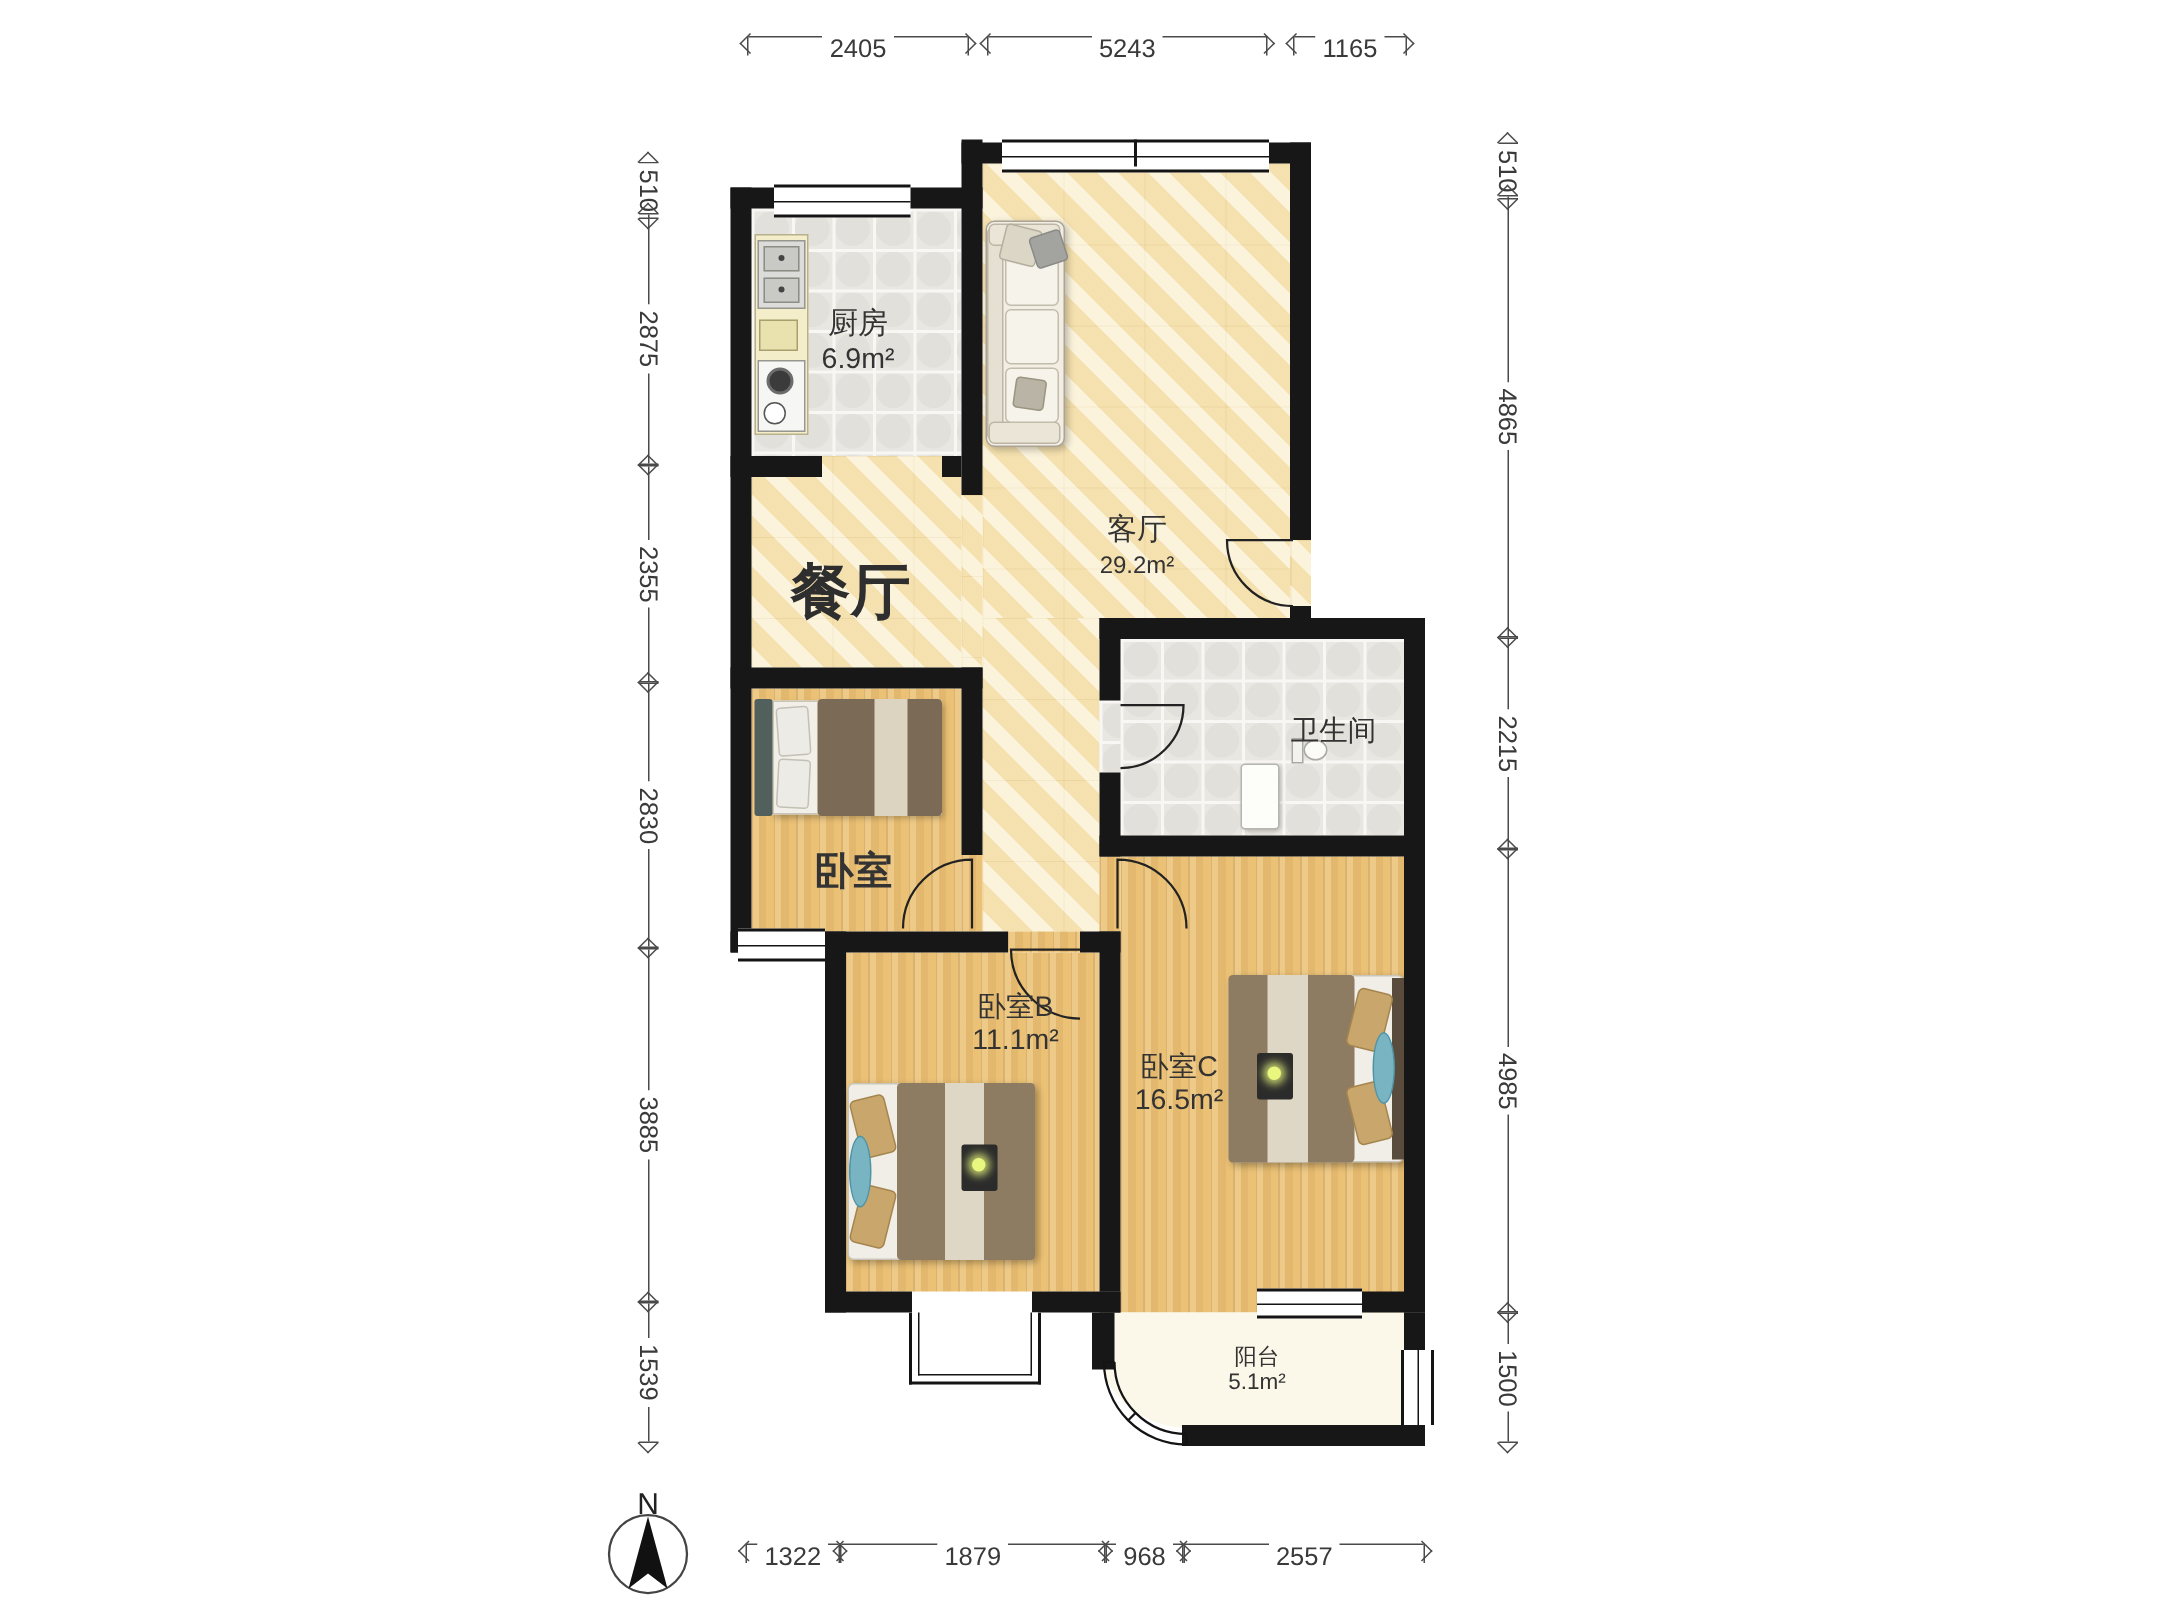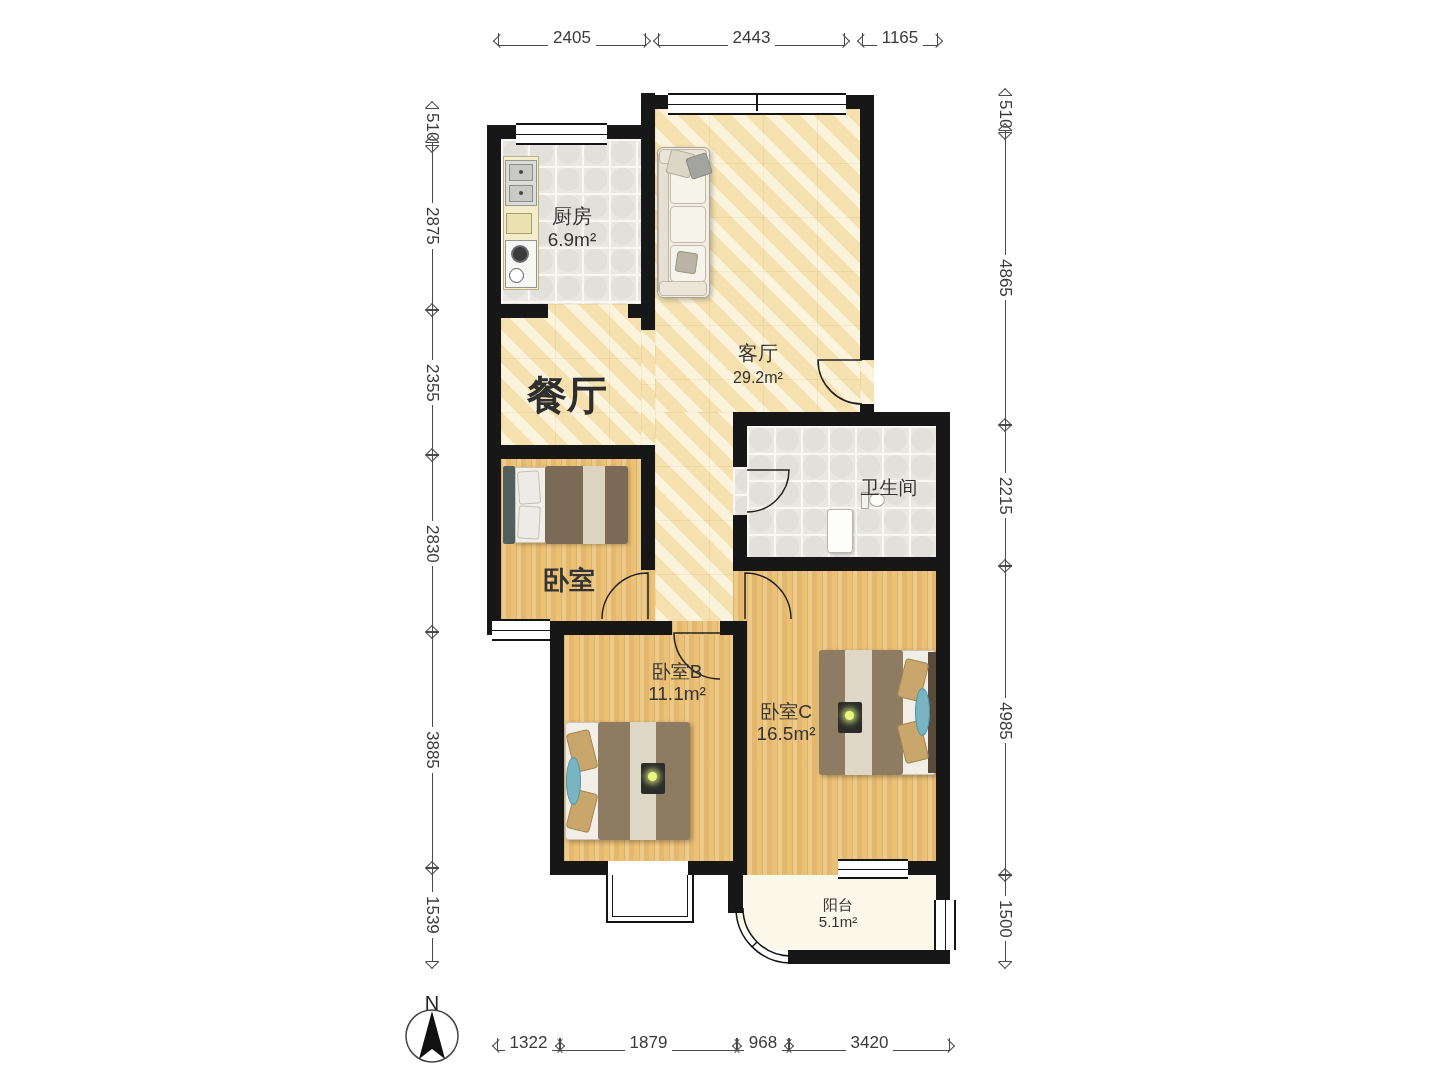--- a/index.html
+++ b/index.html
@@ -30,21 +30,21 @@
   .win-h::before{content:'';position:absolute;left:0;right:0;top:50%;height:1px;margin-top:-0.5px;background:#141414;}
   .win-v{position:absolute;background:#fff;border-left:2px solid #141414;border-right:2px solid #141414;}
   .win-v::before{content:'';position:absolute;top:0;bottom:0;left:50%;width:1px;margin-left:-0.5px;background:#141414;}
   .bay-outer{position:absolute;background:#fff;border:2px solid #141414;border-top:none;}
   .bay-inner{position:absolute;left:4px;right:4px;top:0;bottom:4px;border:1px solid #141414;border-top:none;background:#fff;}
   
   .rlabel{position:absolute;transform:translateX(-50%);color:#333;white-space:nowrap;text-align:center;line-height:1.15;}
   
   .f{position:absolute;box-sizing:border-box;}
   
-  .hdim{position:absolute;height:22px;display:flex;align-items:flex-end;}
+  .hdim{position:absolute;height:22px;display:flex;align-items:flex-start;}
   .hdim .tick{flex:none;width:1px;height:13px;background:#4a4a4a;}
   .hdim .line{flex:1;height:1px;background:#4a4a4a;}
   .hdim .al{flex:none;width:9px;height:9px;border-left:1px solid #4a4a4a;border-bottom:1px solid #4a4a4a;transform:rotate(45deg);margin:0 -6px 0 -4px;}
   .hdim .ar{flex:none;width:9px;height:9px;border-right:1px solid #4a4a4a;border-top:1px solid #4a4a4a;transform:rotate(45deg);margin:0 -4px 0 -6px;}
   .hdim .label{flex:none;padding:0 5px;font-size:17px;color:#3a3a3a;background:#fff;line-height:1;}
   .vdim{position:absolute;width:22px;display:flex;flex-direction:column;align-items:center;}
   .vdim .tick{flex:none;height:1px;width:13px;background:#4a4a4a;}
   .vdim .line{flex:1;width:1px;background:#4a4a4a;}
   .vdim .au{flex:none;width:9px;height:9px;border-top:1px solid #4a4a4a;border-left:1px solid #4a4a4a;transform:rotate(45deg);margin:-6px 0 -4px 0;}
   .vdim .ad{flex:none;width:9px;height:9px;border-bottom:1px solid #4a4a4a;border-right:1px solid #4a4a4a;transform:rotate(45deg);margin:-4px 0 -6px 0;}
@@ -221,21 +221,21 @@
       <div class="line"></div>
     <div class="label">2405</div>
     <div class="line"></div>
       <div class="ar"></div>
       <div class="tick"></div>
   </div>
   <div class="hdim" style="left:658px;top:24px;width:187px">
     <div class="tick"></div>
       <div class="al"></div>
       <div class="line"></div>
-    <div class="label">2443</div>
+    <div class="label">5243</div>
     <div class="line"></div>
       <div class="ar"></div>
       <div class="tick"></div>
   </div>
   <div class="hdim" style="left:862px;top:24px;width:76px">
     <div class="tick"></div>
       <div class="al"></div>
       <div class="line"></div>
     <div class="label">1165</div>
     <div class="line"></div>
@@ -368,19 +368,19 @@
       <div class="line"></div>
     <div class="label">968</div>
     <div class="line"></div>
       <div class="ar"></div>
       <div class="tick"></div>
   </div>
   <div class="hdim" style="left:789px;top:1029px;width:161px">
     <div class="tick"></div>
       <div class="al"></div>
       <div class="line"></div>
-    <div class="label">3420</div>
+    <div class="label">2557</div>
     <div class="line"></div>
       <div class="ar"></div>
       <div class="tick"></div>
   </div>
 
 </div>
 
 </body></html>

